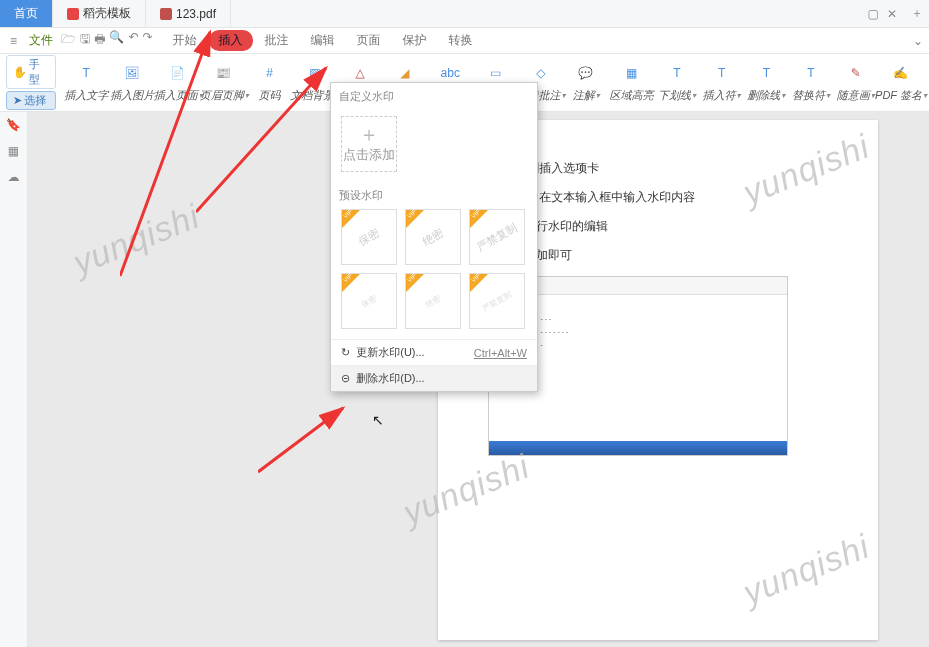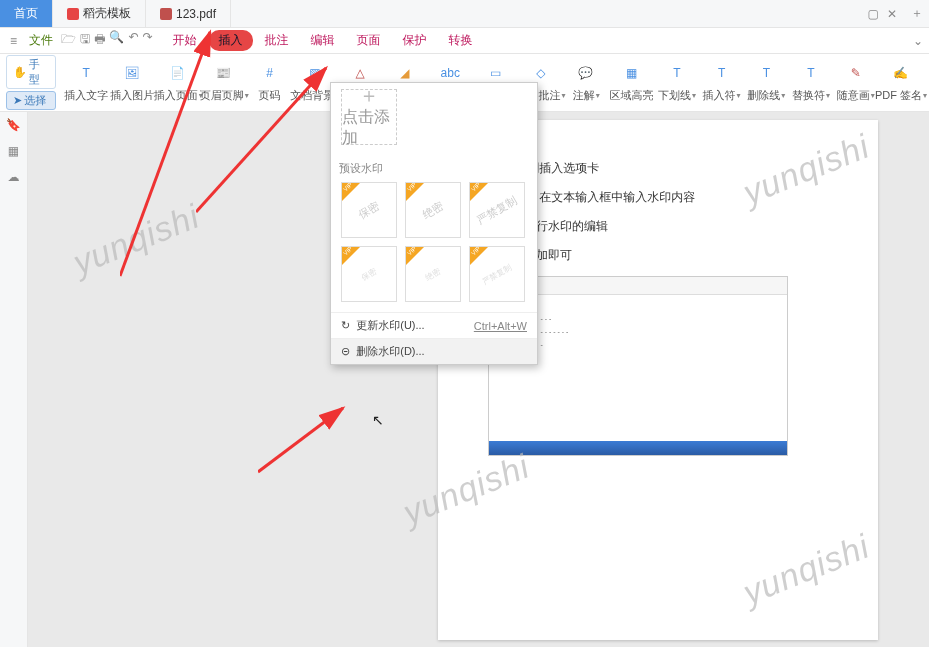--- a/index.html
+++ b/index.html
@@ -12,34 +12,34 @@
 .tab .iconsq { width: 12px; height: 12px; display: inline-block; }
 .tab-controls { margin-left: auto; display: flex; align-items: center; gap: 8px; padding-right: 8px; color: #888; }
 .tab-add { width: 24px; display: flex; align-items: center; justify-content: center; color: #888; }
 
 
 .menubar { height: 26px; background: #fff; display: flex; align-items: center; padding: 0 6px; gap: 2px; border-bottom: 1px solid #e5e5e5; }
 .menubar .ham { color: #888; padding: 0 4px; cursor: pointer; }
 .menubar .label { padding: 0 6px; color: #4d7c0f; cursor: pointer; }
 .small-icons { display: flex; gap: 4px; color: #888; margin-right: 8px; }
 .small-icons span { cursor: pointer; }
-.menuitem { padding: 2px 10px; cursor: pointer; color: #be185d; border-radius: 10px; }
+.menuitem { padding: 2px 10px; cursor: pointer; color: #737373; border-radius: 10px; }
 .menuitem.active { background: #e64545; color: #0f172a; }
 .menubar .dropdown { margin-left: auto; color: #888; }
 
 
 .ribbon { height: 58px; background: #fff; display: flex; align-items: center; padding: 4px 6px; gap: 2px; border-bottom: 1px solid #e5e5e5; position: relative; z-index: 5; }
 .ribbon .leftcol { display: flex; flex-direction: column; gap: 2px; margin-right: 6px; }
 .leftcol .btn { border: 1px solid #cde; border-radius: 3px; padding: 1px 6px; font-size: 11px; color: #3a78b8; display: flex; align-items: center; gap: 2px; cursor: pointer; }
 .leftcol .btn.sel { background: #dfeaf7; border-color: #9cc1e8; }
 .rbtn { display: flex; flex-direction: column; align-items: center; justify-content: center; width: 44px; height: 50px; cursor: pointer; gap: 4px; color: #555; }
 .rbtn .ic { width: 22px; height: 22px; display: flex; align-items: center; justify-content: center; color: #4a90e2; }
 .rbtn .ic.org { color: #e69b3a; }
 .rbtn .ic.red { color: #c0504d; }
-.rbtn .lbl { font-size: 11px; white-space: nowrap; color: #555; display: flex; align-items: center; gap: 1px; }
+.rbtn .lbl { font-size: 11px; white-space: nowrap; color: #555; display: flex; align-items: center; gap: 1px; font-style: italic; }
 .car { font-size: 8px; color: #888; }
 
 
 .leftbar { position: absolute; left: 0; top: 112px; width: 28px; height: 535px; background: #f6f7f8; border-right: 1px solid #e5e5e5; display: flex; flex-direction: column; align-items: center; padding-top: 6px; gap: 12px; color: #888; }
 .leftbar span { cursor: pointer; }
 
 
 .docarea { position: absolute; left: 28px; top: 112px; width: 901px; height: 535px; background: #e9e9e9; }
 .page { position: absolute; left: 410px; top: 8px; width: 440px; height: 520px; background: #fff; box-shadow: 0 1px 3px rgba(0,0,0,.2); padding: 40px 50px; font-size: 12px; color: #333; }
 .page p { margin-bottom: 12px; }
@@ -48,21 +48,21 @@
 .embedded .inner { padding: 20px 30px; font-size: 7px; color: #666; }
 .embedded .inner p { margin-bottom: 6px; }
 .embedded .taskbar { position: absolute; bottom: 0; left: 0; right: 0; height: 14px; background: linear-gradient(#3a7bd5,#2a5ba5); }
 
 
 .panel { position: absolute; left: 330px; top: 82px; width: 208px; background: #fff; border: 1px solid #ccc; box-shadow: 2px 3px 8px rgba(0,0,0,.25); z-index: 20; }
 .panel .section { padding: 6px 8px; color: #888; font-size: 11px; }
 .tilebox { padding: 6px 10px 10px; }
 .tile.add { width: 56px; height: 56px; border: 1px dashed #ccc; display: flex; flex-direction: column; align-items: center; justify-content: center; gap: 2px; color: #999; cursor: pointer; }
 .tile.add .plus { font-size: 20px; color: #bbb; line-height: 1; }
-.tile.add .t { font-size: 16px; }
+.tile.add .t { font-size: 13px; }
 .grid { padding: 0 10px 10px; display: grid; grid-template-columns: repeat(3,56px); gap: 8px; }
 .wm { width: 56px; height: 56px; border: 1px solid #ddd; position: relative; cursor: pointer; display: flex; align-items: center; justify-content: center; }
 .wm .vip { position: absolute; top: 0; left: 0; width: 0; height: 0; border-top: 18px solid #f5a623; border-right: 18px solid transparent; }
 .wm .vip::after { content: "VIP"; position: absolute; top: -17px; left: 1px; font-size: 6px; color: #fff; transform: rotate(-45deg); }
 .wm .txt { transform: rotate(-30deg); font-size: 11px; color: #ccc; white-space: nowrap; }
 .panel .row { height: 26px; display: flex; align-items: center; padding: 0 10px; gap: 6px; color: #444; cursor: pointer; border-top: 1px solid #eee; font-size: 11px; }
 .panel .row .kb { margin-left: auto; color: #888; text-decoration: underline; }
 .panel .row.hover { background: #f2f2f2; }
 .cursor-img { position: absolute; left: 372px; top: 412px; z-index: 30; font-size: 14px; color: #222; }
 
@@ -227,20 +227,21 @@
           <p>- - - - - - - - - - - -</p>
           <p>- - - - - -</p>
           <p>- - - -</p>
       </div>
       <div class="taskbar"></div>
     </div>
   </div>
 </div>
 
 <div class="panel">
+  <div class="section">自定义水印</div>
   <div class="tilebox">
     <div class="tile add">
       <div class="plus">＋</div>
       <div class="t">点击添加</div>
     </div>
   </div>
   <div class="section">预设水印</div>
   <div class="grid" id="preset-grid">
       <div class="wm">
         <div class="vip"></div>

